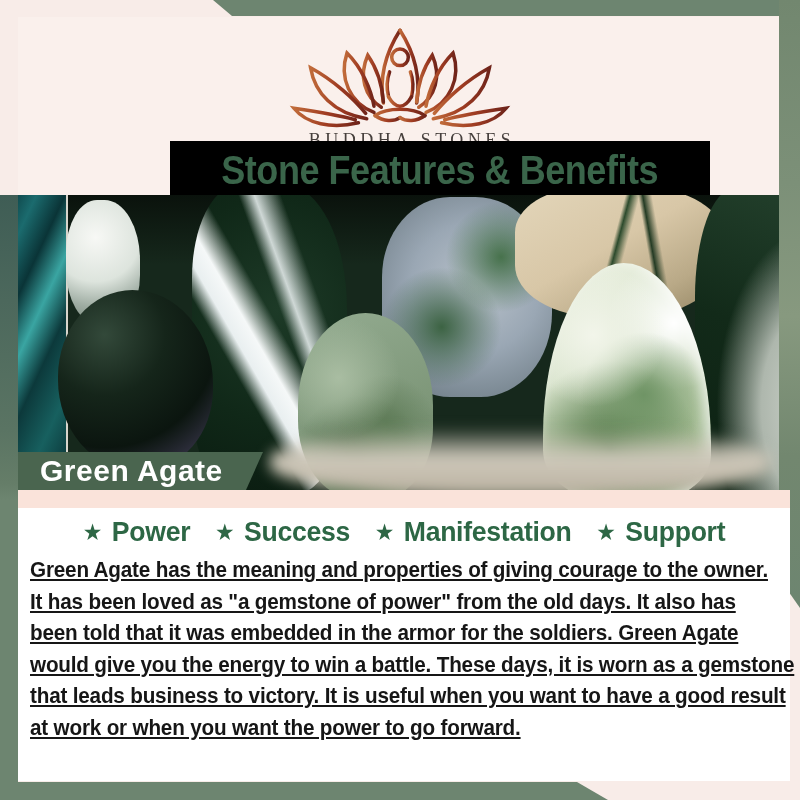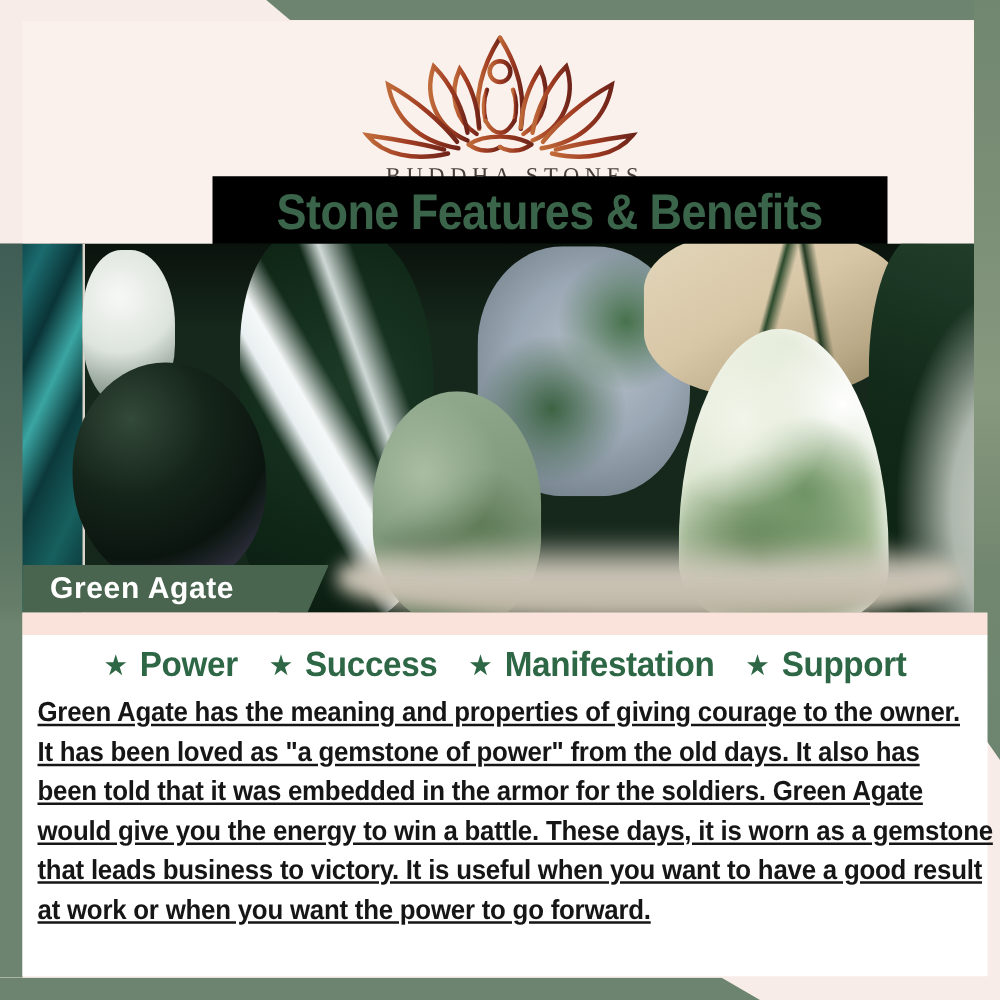--- a/index.html
+++ b/index.html
@@ -76,21 +76,21 @@
     background:
       radial-gradient(ellipse at 110% 70%,#d2d7cf 0%,#aeb7ad 32%,rgba(174,183,173,0) 58%),
       linear-gradient(200deg,#23402c 0%,#122a19 45%,#0c2012 100%);}
   .s-fog{left:270px;top:232px;width:500px;height:70px;border-radius:45%;
     background:linear-gradient(180deg,rgba(207,201,187,0) 0%,#cfc9bb 45%,#b7ae9d 100%);
     filter:blur(7px);}
   
   .label-band{position:absolute;left:18px;top:452px;width:245px;height:38px;background:#4a654f;
     clip-path:polygon(0 0,245px 0,228px 38px,0 38px);
     display:flex;align-items:center;}
-  .label-text{color:#ffffff;font-size:24px;font-weight:bold;padding-left:22px;
+  .label-text{color:#ffffff;font-size:30px;font-weight:bold;padding-left:22px;
     letter-spacing:.5px;white-space:nowrap;}
   .strip-pink{position:absolute;left:18px;top:490px;width:772px;height:18px;background:#fae3da;}
   
   .panel{position:absolute;left:18px;top:508px;width:772px;height:273px;background:#ffffff;}
   .benefits-row{position:absolute;left:0;top:8px;width:772px;display:flex;justify-content:center;
     align-items:center;gap:26px;color:#2d6745;transform:scaleX(.95);}
   .benefit{display:flex;align-items:center;gap:10px;}
   .benefit .star{font-size:23px;line-height:1;}
   .benefit .word{font-size:28px;font-weight:bold;letter-spacing:-.3px;}
   .desc{position:absolute;left:12px;top:46px;width:756px;color:#161616;text-decoration:underline;}

